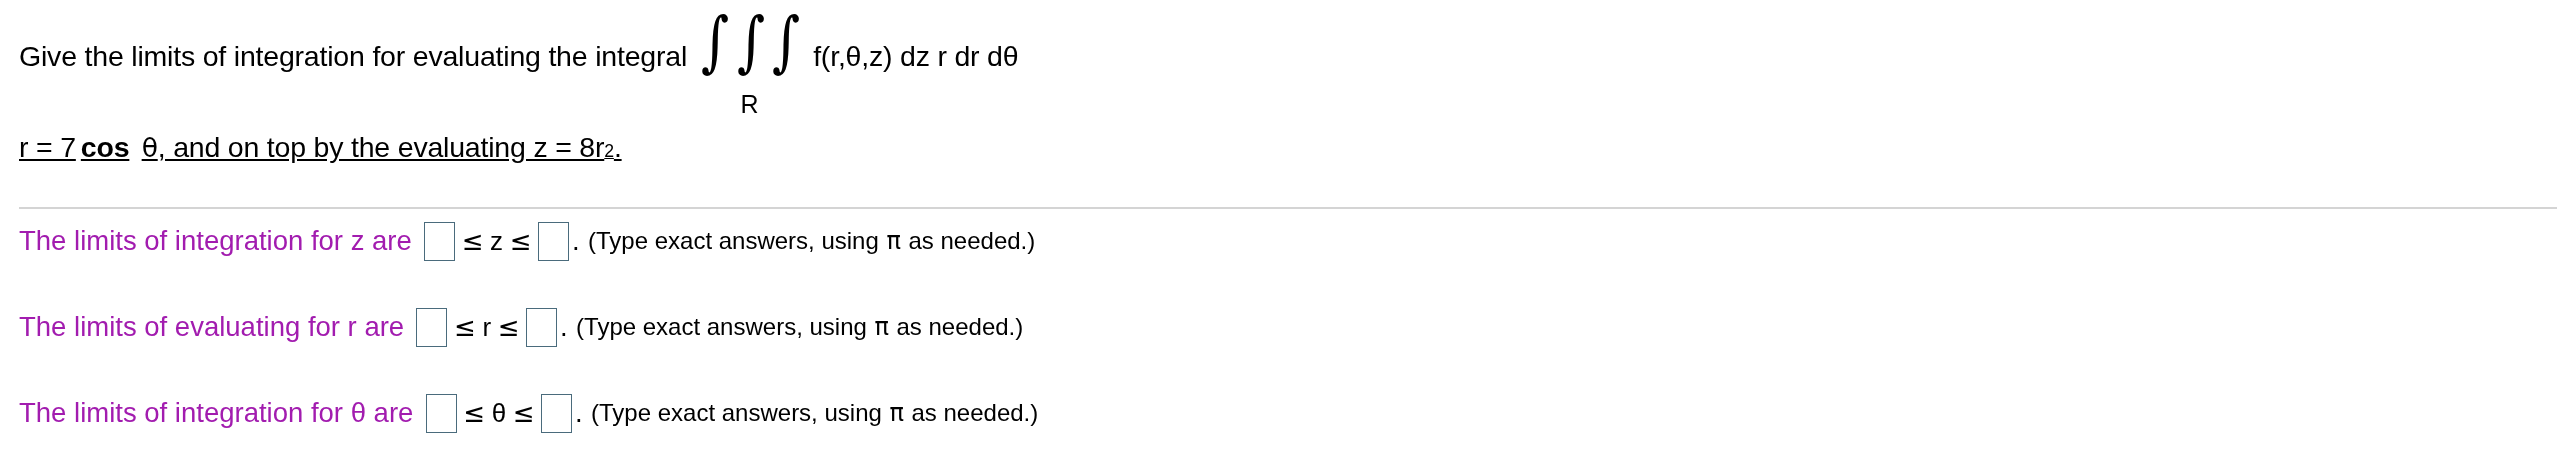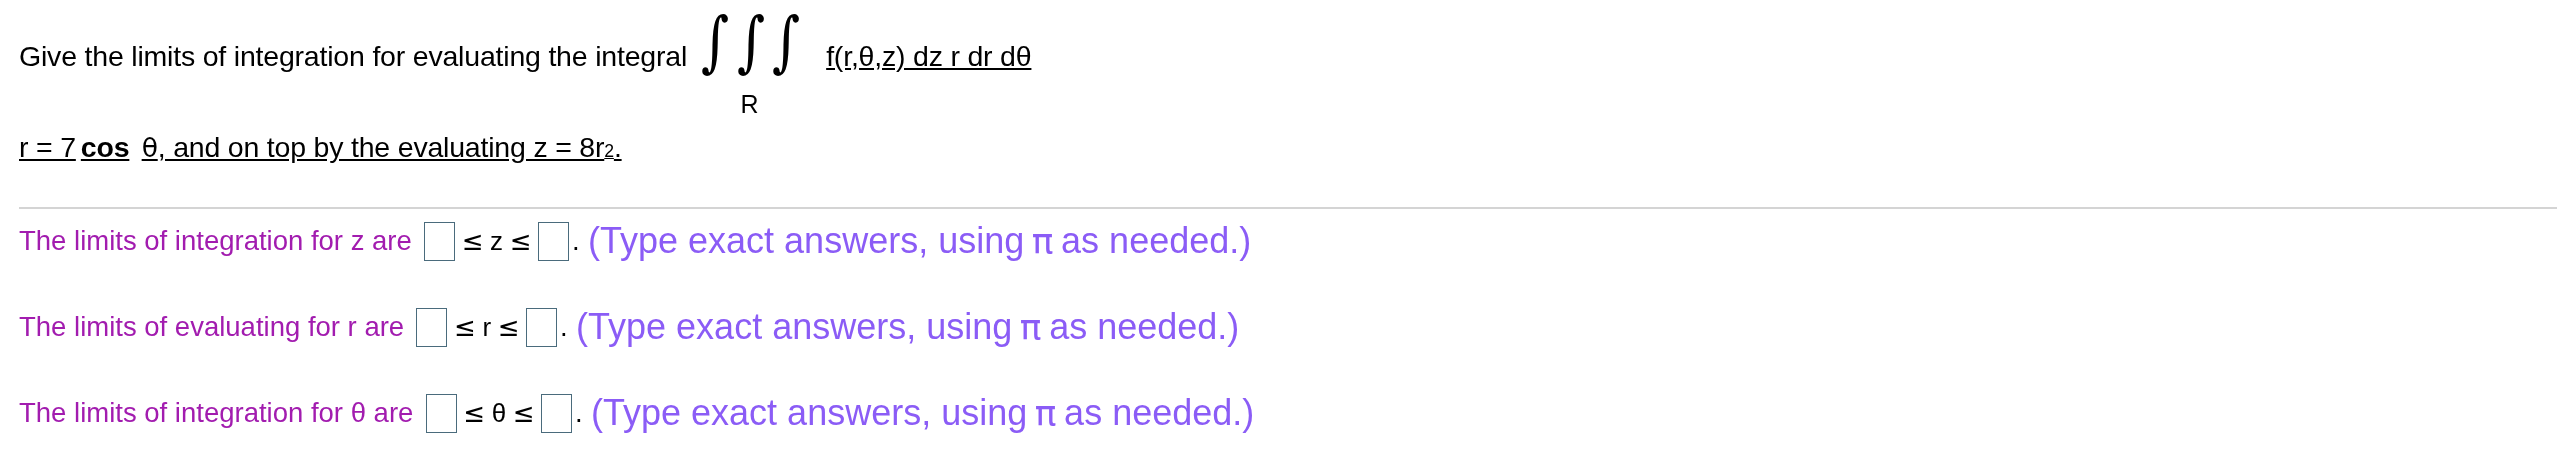--- a/index.html
+++ b/index.html
@@ -63,21 +63,21 @@
   }
   .int-sub {
     position: absolute;
     left: 42px;
     top: 42px;
     font-size: 25px;
     font-family: "Liberation Sans", sans-serif;
     color: #000;
   }
 
-  .integrand { margin-left: 14px; text-decoration: underline; }
+  .integrand { margin-left: 1px; }
 
   .bold-op { font-weight: bold; }
 
   .theta-ch {
     font-family: "DejaVu Sans", sans-serif;
     font-size: 26.6px;
   }
 
   sup.exp {
     font-size: 0.62em;
@@ -138,22 +138,22 @@
     font-family: "Liberation Sans", sans-serif;
   }
 
   .period {
     color: #000;
     margin-left: 2.8px;
     margin-right: 8.5px;
   }
 
   .hint {
-    color: #8b5cf6;
-    font-size: 36px;
+    color: #000000;
+    font-size: 24px;
   }
   .pi-ch {
     font-family: "DejaVu Sans", sans-serif;
   }
 </style>
 </head>
 <body>
 
 <div class="page">
 

